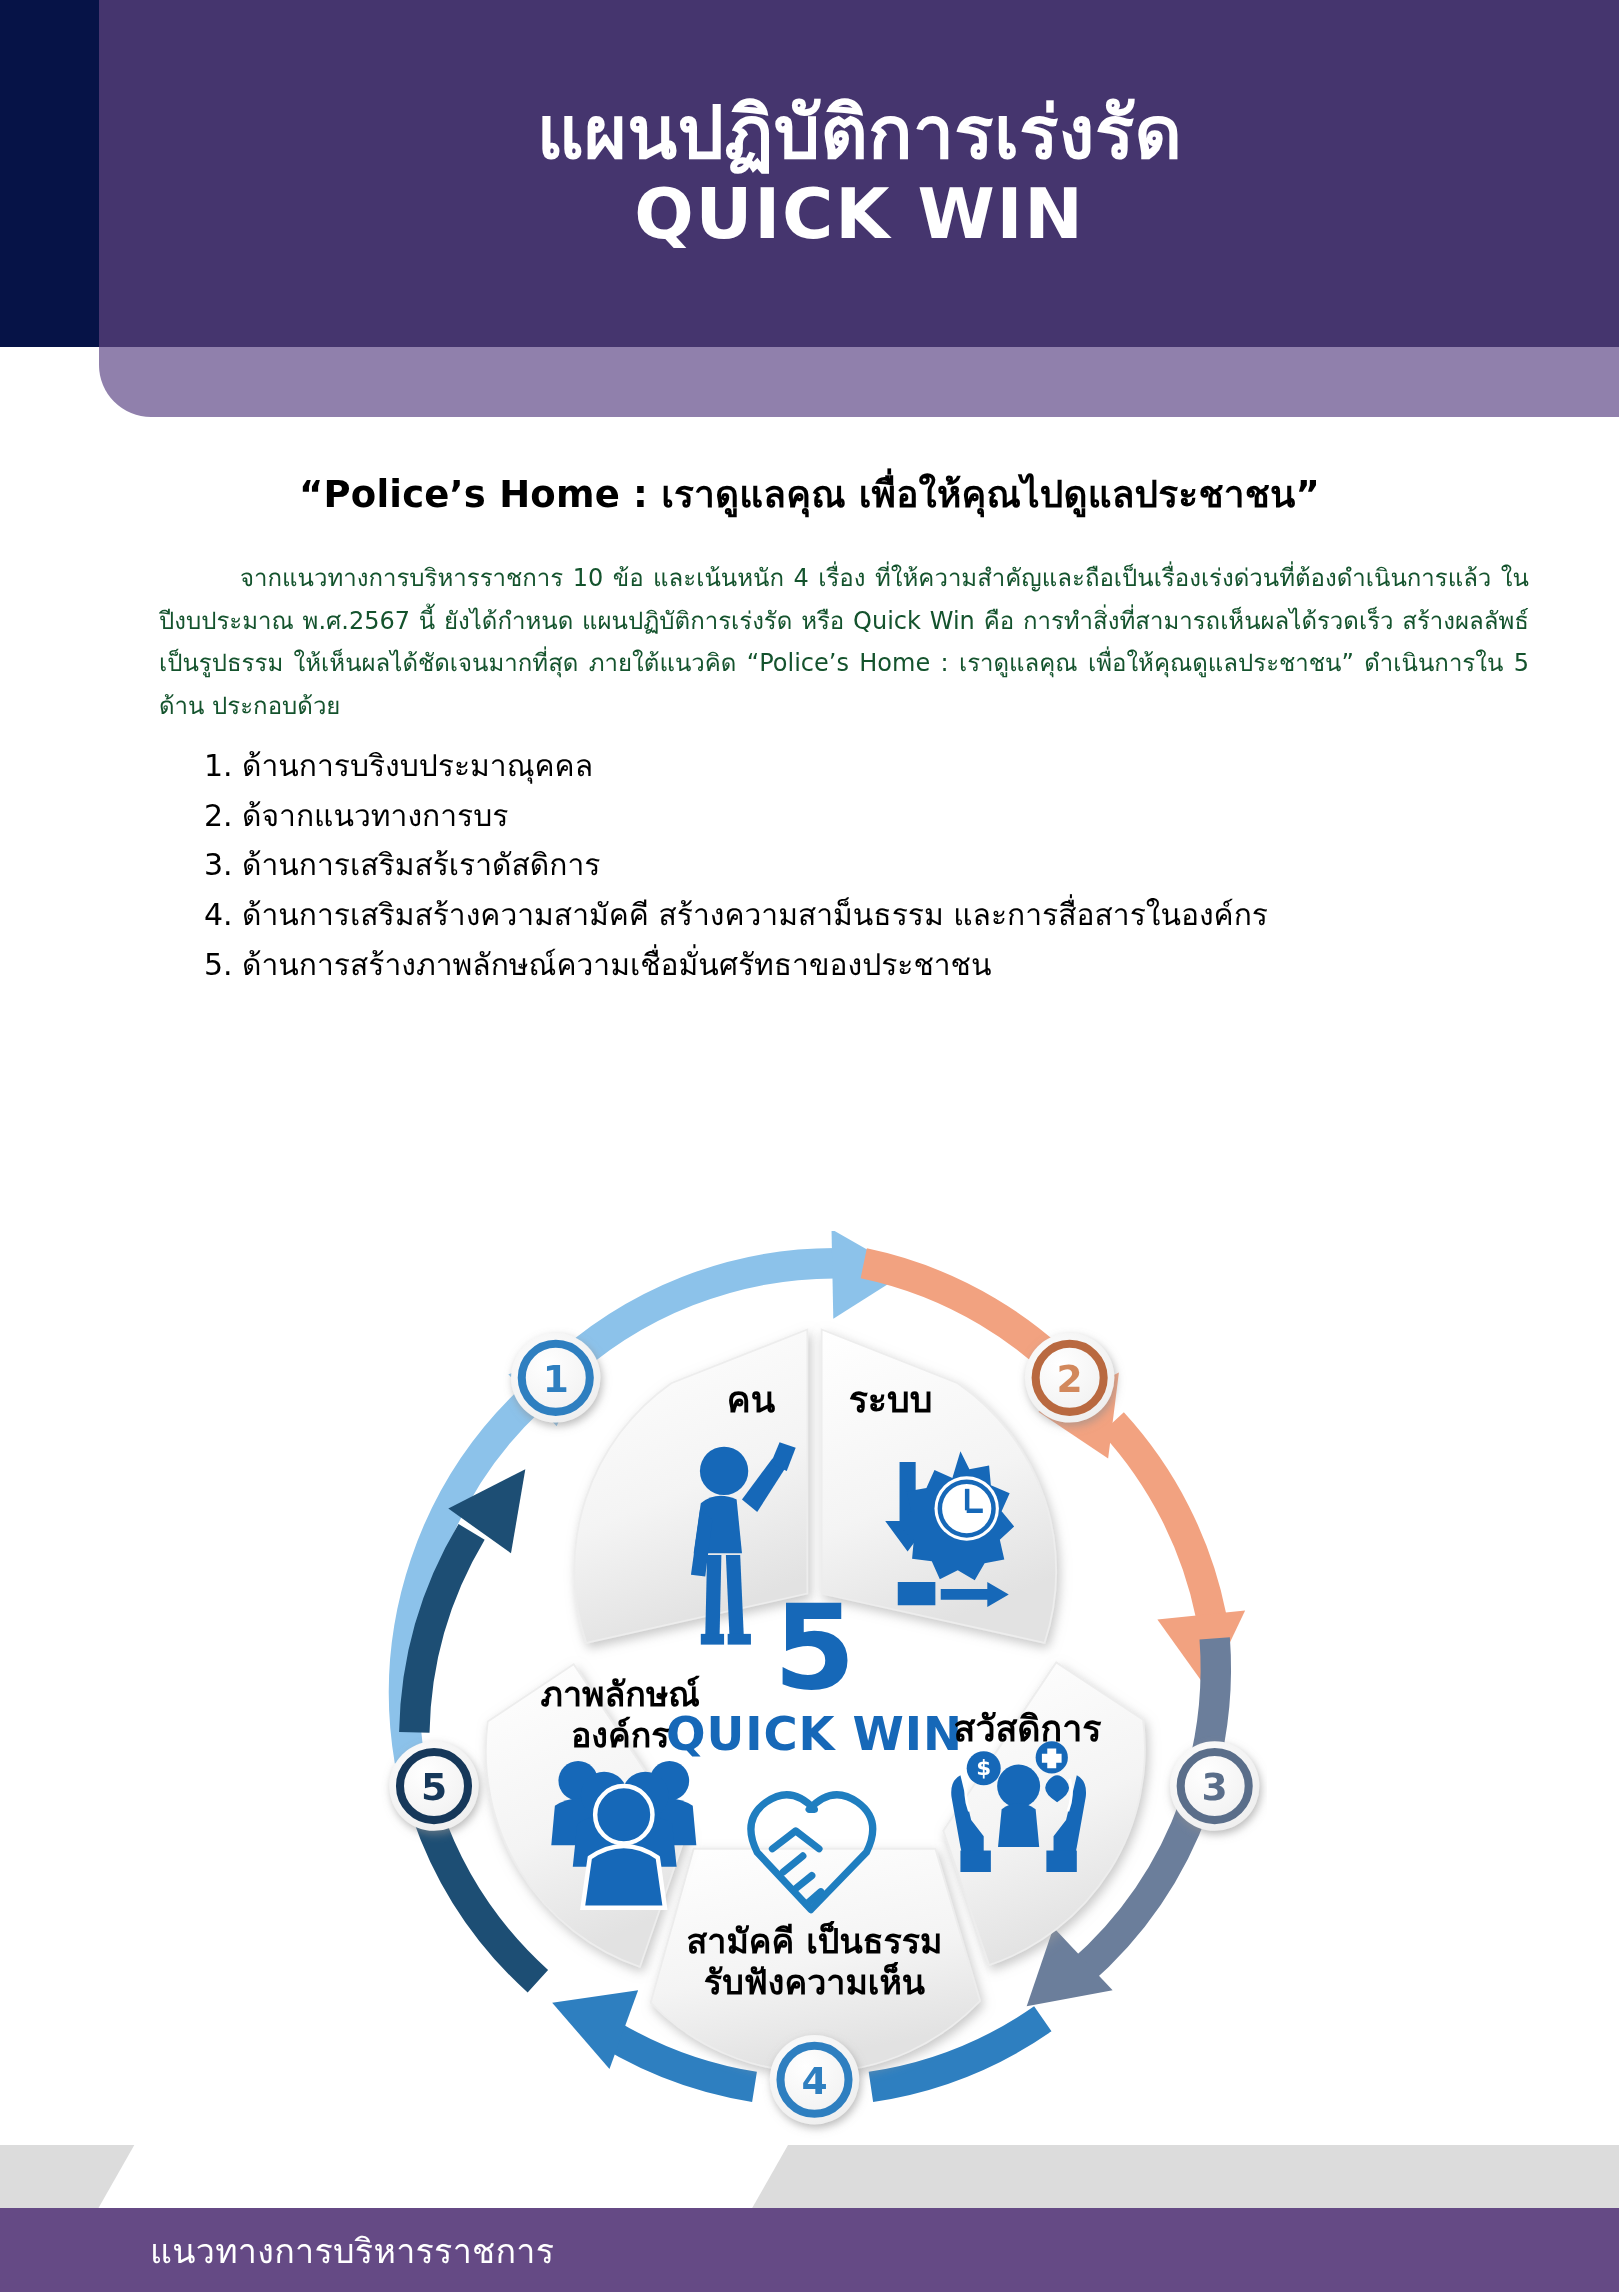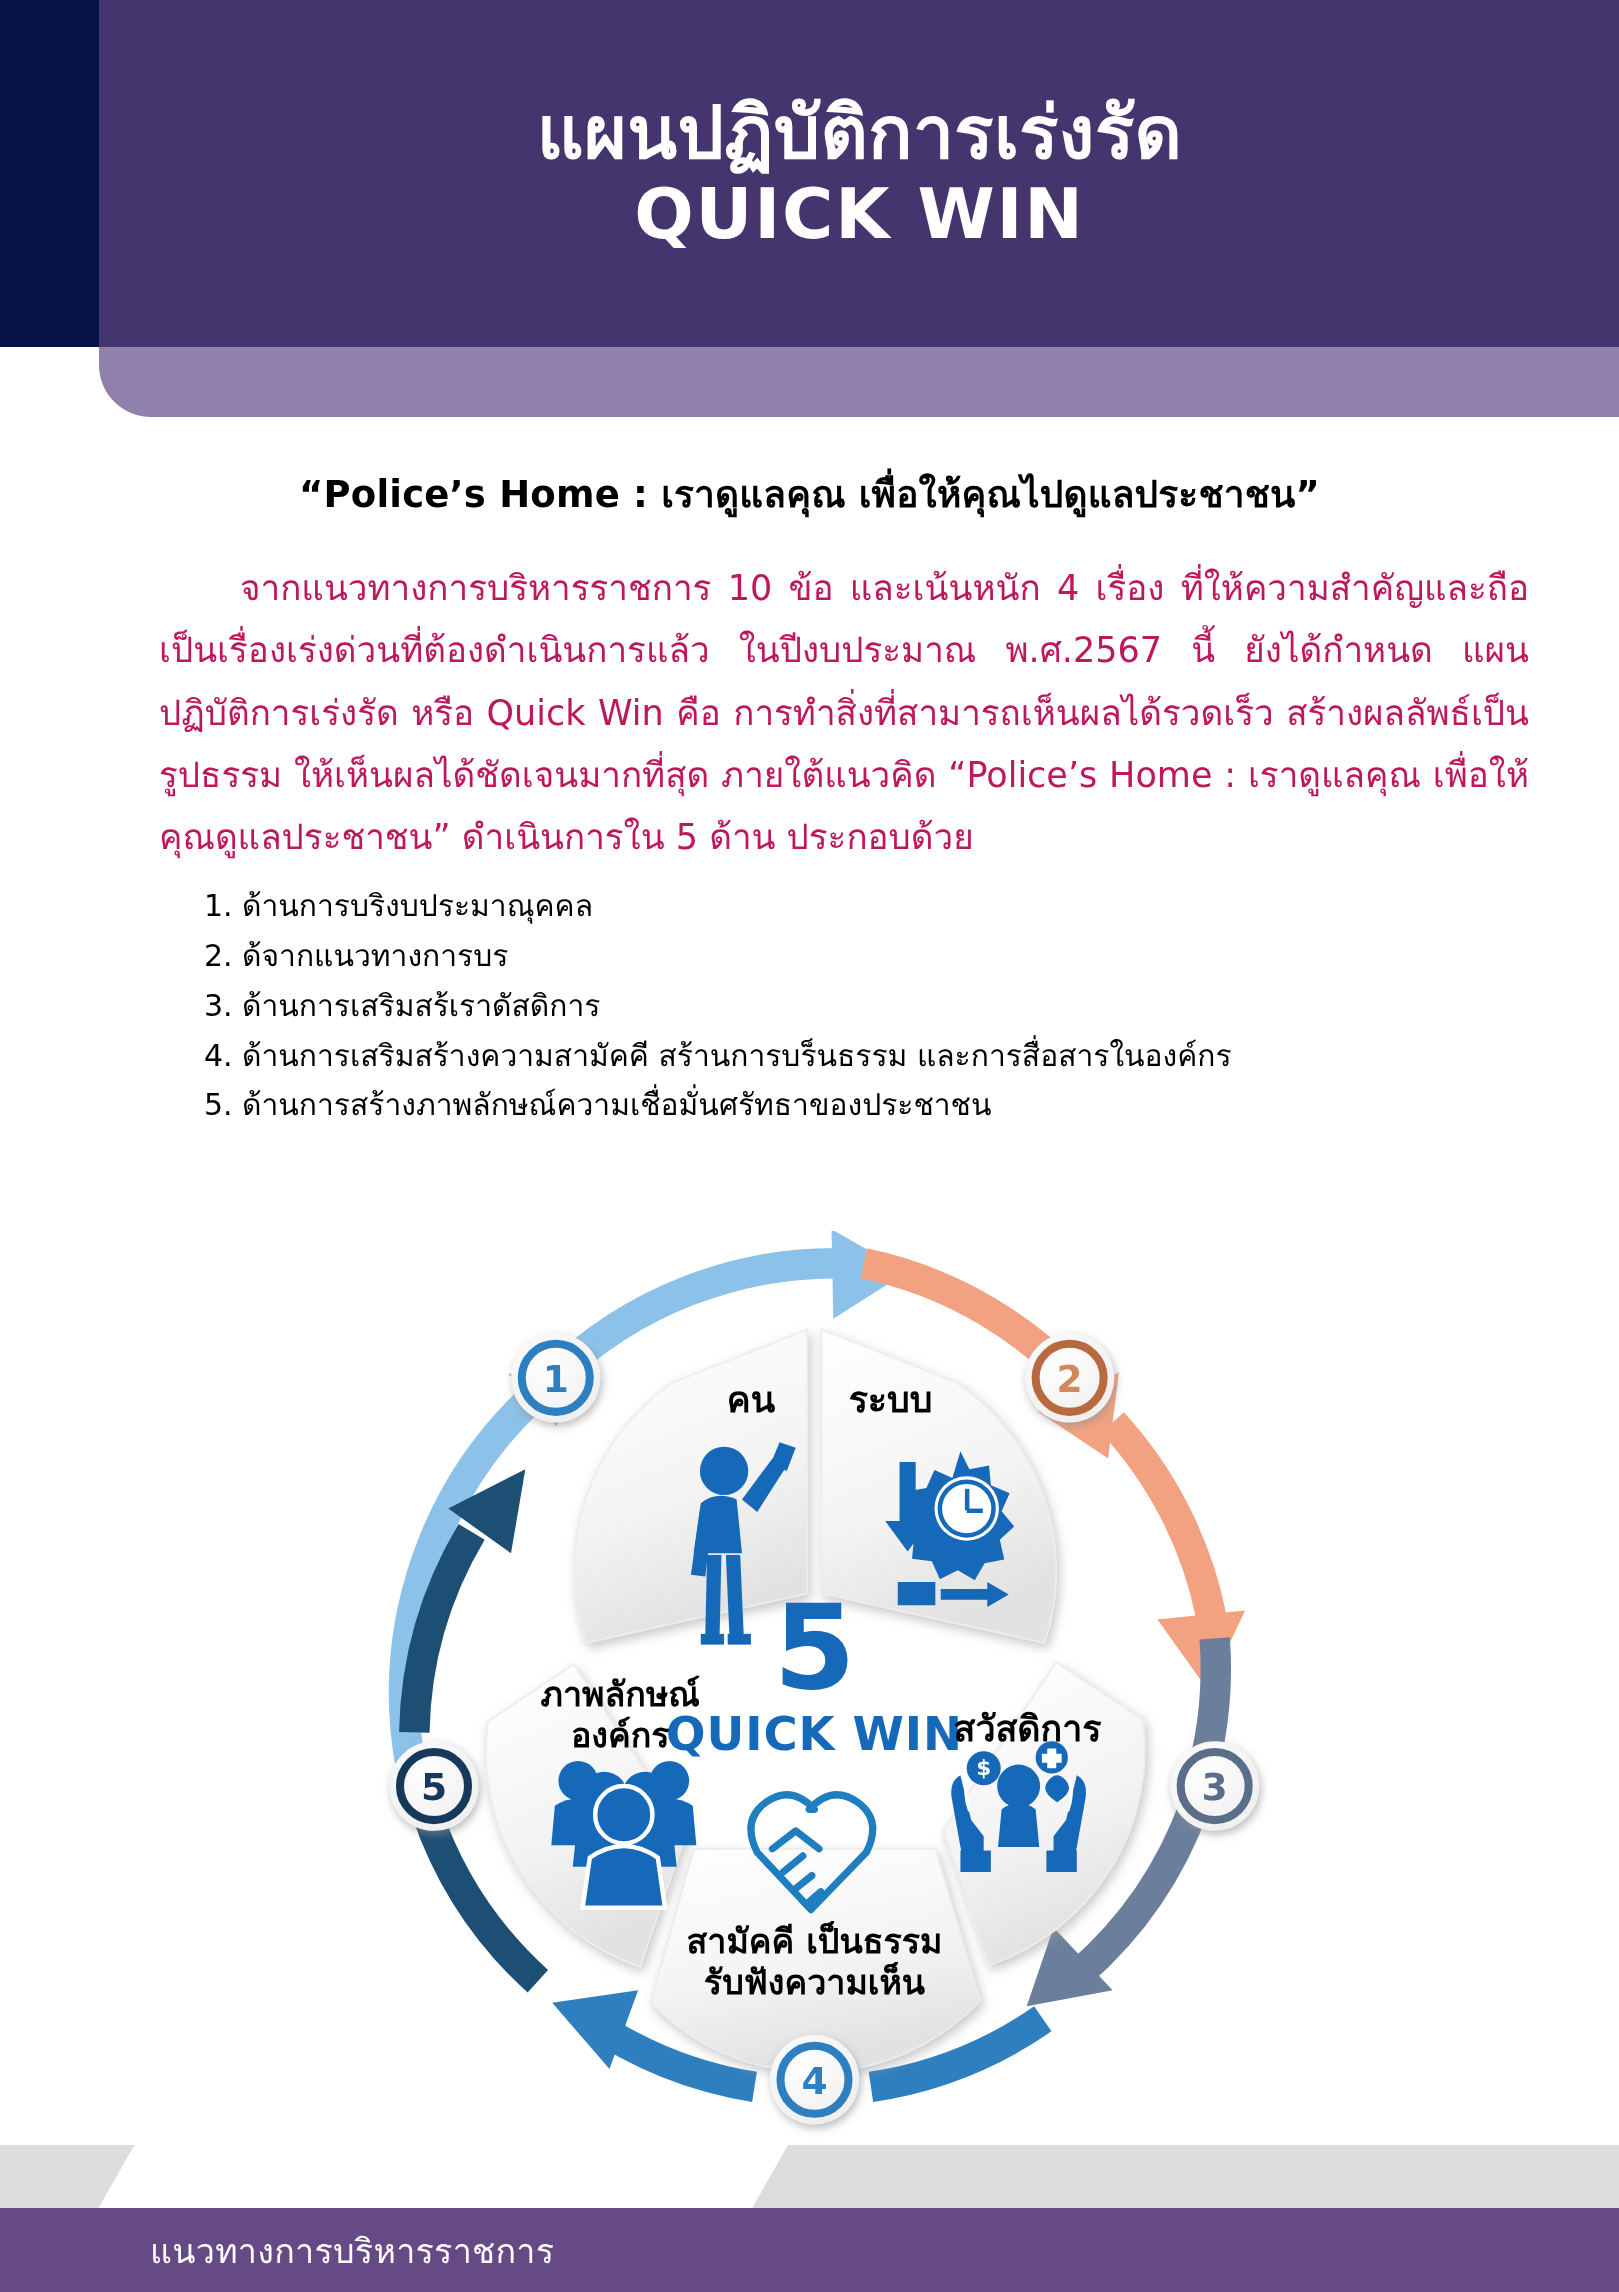--- a/index.html
+++ b/index.html
@@ -75,25 +75,25 @@
   .quote {
     text-align: center;
     font-size: 37px;
     font-weight: 600;
     margin-top: 43px;
     color: #000;
     letter-spacing: 0.2px;
   }
   .para {
     margin: 34px 90px 0 159px;
-    font-size: 35px;
+    font-size: 24px;
     line-height: 1.78;
     text-align: justify;
     text-align-last: left;
-    color: #be185d;
+    color: #14532d;
   }
   .para .indent { display: inline-block; width: 81px; }
 
   .list {
     margin: 23px 0 0 204px;
     font-size: 30px;
     line-height: 1.0;
     list-style: none;
     padding: 0;
   }
@@ -197,21 +197,21 @@
       <li>
         <span class="num">2.</span>
         <span class="txt">ด้จากแนวทางการบร</span>
       </li>
       <li>
         <span class="num">3.</span>
         <span class="txt">ด้านการเสริมสร้เราดัสดิการ</span>
       </li>
       <li>
         <span class="num">4.</span>
-        <span class="txt">ด้านการเสริมสร้างความสามัคคี สร้านการบร็นธรรม และการสื่อสารในองค์กร</span>
+        <span class="txt">ด้านการเสริมสร้างความสามัคคี สร้างความสาม็นธรรม และการสื่อสารในองค์กร</span>
       </li>
       <li>
         <span class="num">5.</span>
         <span class="txt">ด้านการสร้างภาพลักษณ์ความเชื่อมั่นศรัทธาของประชาชน</span>
       </li>
     </ul>
 </div>
 
 <div class="diagram">
 <svg width="905" height="949" viewBox="0 0 1010 1060" xmlns="http://www.w3.org/2000/svg">

